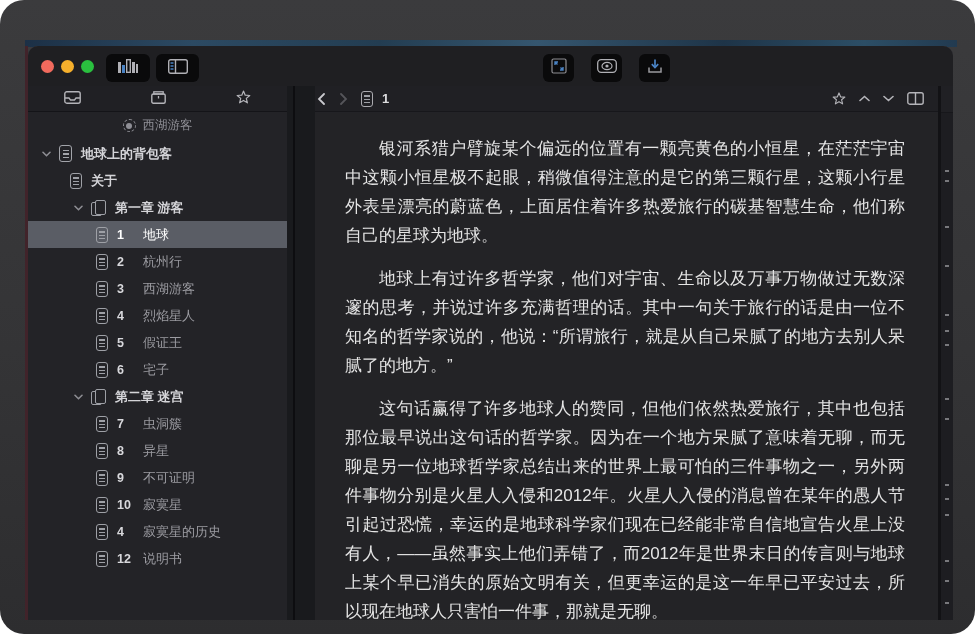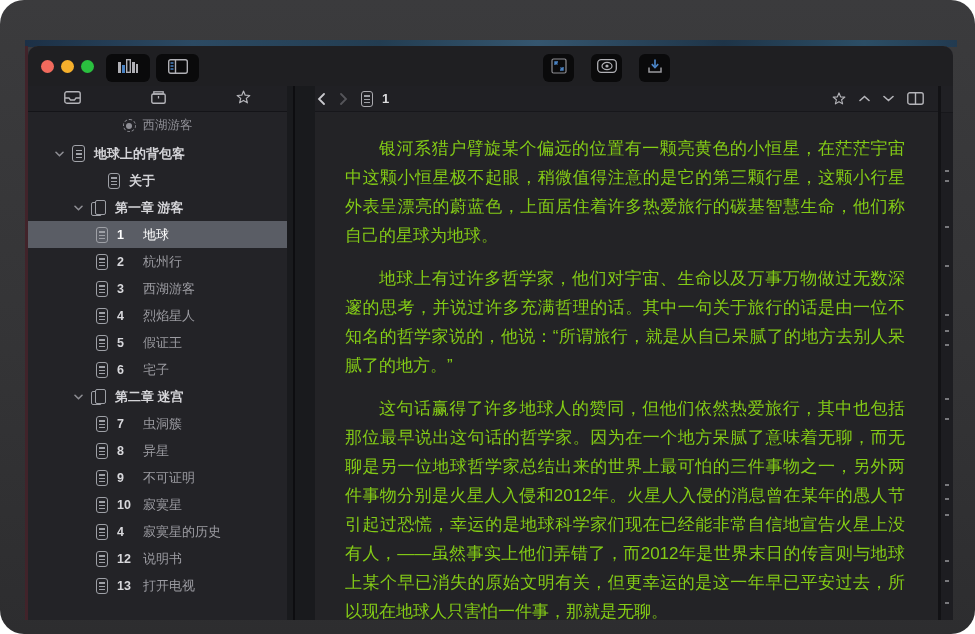--- a/index.html
+++ b/index.html
@@ -39,21 +39,21 @@
       0 174px #97979b,0 228px #97979b,0 248px #97979b,0 314px #97979b,0 328px #97979b,
       0 344px #97979b,0 390px #97979b,0 410px #97979b,0 432px #97979b;}
   
   .sidebar{position:absolute;left:0;top:67px;width:259px;bottom:0;background:#232327;overflow:hidden;}
   .focus-row{height:25px;display:flex;align-items:center;justify-content:center;gap:7px;
     color:#8f8f96;font-size:12.5px;}
   .tree{margin-top:2px;}
   .row{height:27px;display:flex;align-items:center;font-size:13px;color:#9c9ca2;box-sizing:border-box;}
   .row .lbl{white-space:nowrap;}
   .bold{font-weight:bold;color:#d4d4d8;}
-  .lvl1{padding-left:27px;} .lvl2d{padding-left:80px;} .lvl2g{padding-left:46px;} .lvl3{padding-left:68px;}
+  .lvl1{padding-left:14px;} .lvl2d{padding-left:42px;} .lvl2g{padding-left:46px;} .lvl3{padding-left:68px;}
   .chev{width:10px;margin-right:7px;display:flex;align-items:center;}
   .ic{margin-right:9px;flex:none;}
   .num{width:26px;font-weight:bold;font-size:12.5px;color:#d8d8dc;flex:none;}
   .sel{background:#5a5d65;}
   .sel .lbl,.sel .num{color:#ffffff;}
   
   .doc-ic{width:12px;height:16px;border:1.5px solid #9ea0a6;border-radius:3px;box-sizing:border-box;
     padding:2.5px 2px;background:repeating-linear-gradient(180deg,#9ea0a6 0 1.5px,transparent 1.5px 3.6px);
     background-clip:content-box;}
   .book-ic{width:13px;height:17px;border:1.5px solid #a2a4aa;border-radius:3px;box-sizing:border-box;
@@ -62,21 +62,21 @@
   .group-ic{position:relative;width:15px;height:16px;}
   .group-ic::before{content:"";position:absolute;left:0;top:2px;width:9px;height:12px;
     border:1.5px solid #9ea0a6;border-radius:2px;}
   .group-ic::after{content:"";position:absolute;left:4px;top:0;width:9px;height:13px;
     border:1.5px solid #9ea0a6;border-radius:2px;background:#232327;}
   .focus-ic{width:11px;height:11px;border:1.3px dashed #8f8f96;border-radius:50%;position:relative;flex:none;}
   .focus-ic::after{content:"";position:absolute;inset:2.5px;background:#8f8f96;border-radius:50%;}
   
   .editor{position:absolute;left:287px;top:67px;width:623px;bottom:0;background:#232326;
     overflow:hidden;box-sizing:border-box;padding:21px 33px 0 30px;}
-  .editor p{margin:0 0 14px 0;font-size:17px;line-height:29px;color:#84cc16;
+  .editor p{margin:0 0 14px 0;font-size:17px;line-height:29px;color:#e5e5e5;
     text-align:justify;text-indent:2em;}
 </style>
 </head>
 <body>
 
 <div class="bezel">
   <div class="wallpaper-top"></div>
   <div class="wallpaper-left"></div>
 
   <div class="window">
@@ -304,25 +304,20 @@
         <div class="row lvl3">
           <span class="ic doc-ic"></span>
           <span class="num">4</span>
           <span class="lbl">寂寞星的历史</span>
         </div>
         <div class="row lvl3">
           <span class="ic doc-ic"></span>
           <span class="num">12</span>
           <span class="lbl">说明书</span>
         </div>
-        <div class="row lvl3">
-          <span class="ic doc-ic"></span>
-          <span class="num">13</span>
-          <span class="lbl">打开电视</span>
-        </div>
 
       </div>
     </div>
 
     <div class="editor">
       <p>银河系猎户臂旋某个偏远的位置有一颗亮黄色的小恒星，在茫茫宇宙中这颗小恒星极不起眼，稍微值得注意的是它的第三颗行星，这颗小行星外表呈漂亮的蔚蓝色，上面居住着许多热爱旅行的碳基智慧生命，他们称自己的星球为地球。</p>
       <p>地球上有过许多哲学家，他们对宇宙、生命以及万事万物做过无数深邃的思考，并说过许多充满哲理的话。其中一句关于旅行的话是由一位不知名的哲学家说的，他说：“所谓旅行，就是从自己呆腻了的地方去别人呆腻了的地方。”</p>
       <p>这句话赢得了许多地球人的赞同，但他们依然热爱旅行，其中也包括那位最早说出这句话的哲学家。因为在一个地方呆腻了意味着无聊，而无聊是另一位地球哲学家总结出来的世界上最可怕的三件事物之一，另外两件事物分别是火星人入侵和2012年。火星人入侵的消息曾在某年的愚人节引起过恐慌，幸运的是地球科学家们现在已经能非常自信地宣告火星上没有人，——虽然事实上他们弄错了，而2012年是世界末日的传言则与地球上某个早已消失的原始文明有关，但更幸运的是这一年早已平安过去，所以现在地球人只害怕一件事，那就是无聊。</p>
     </div>
 

